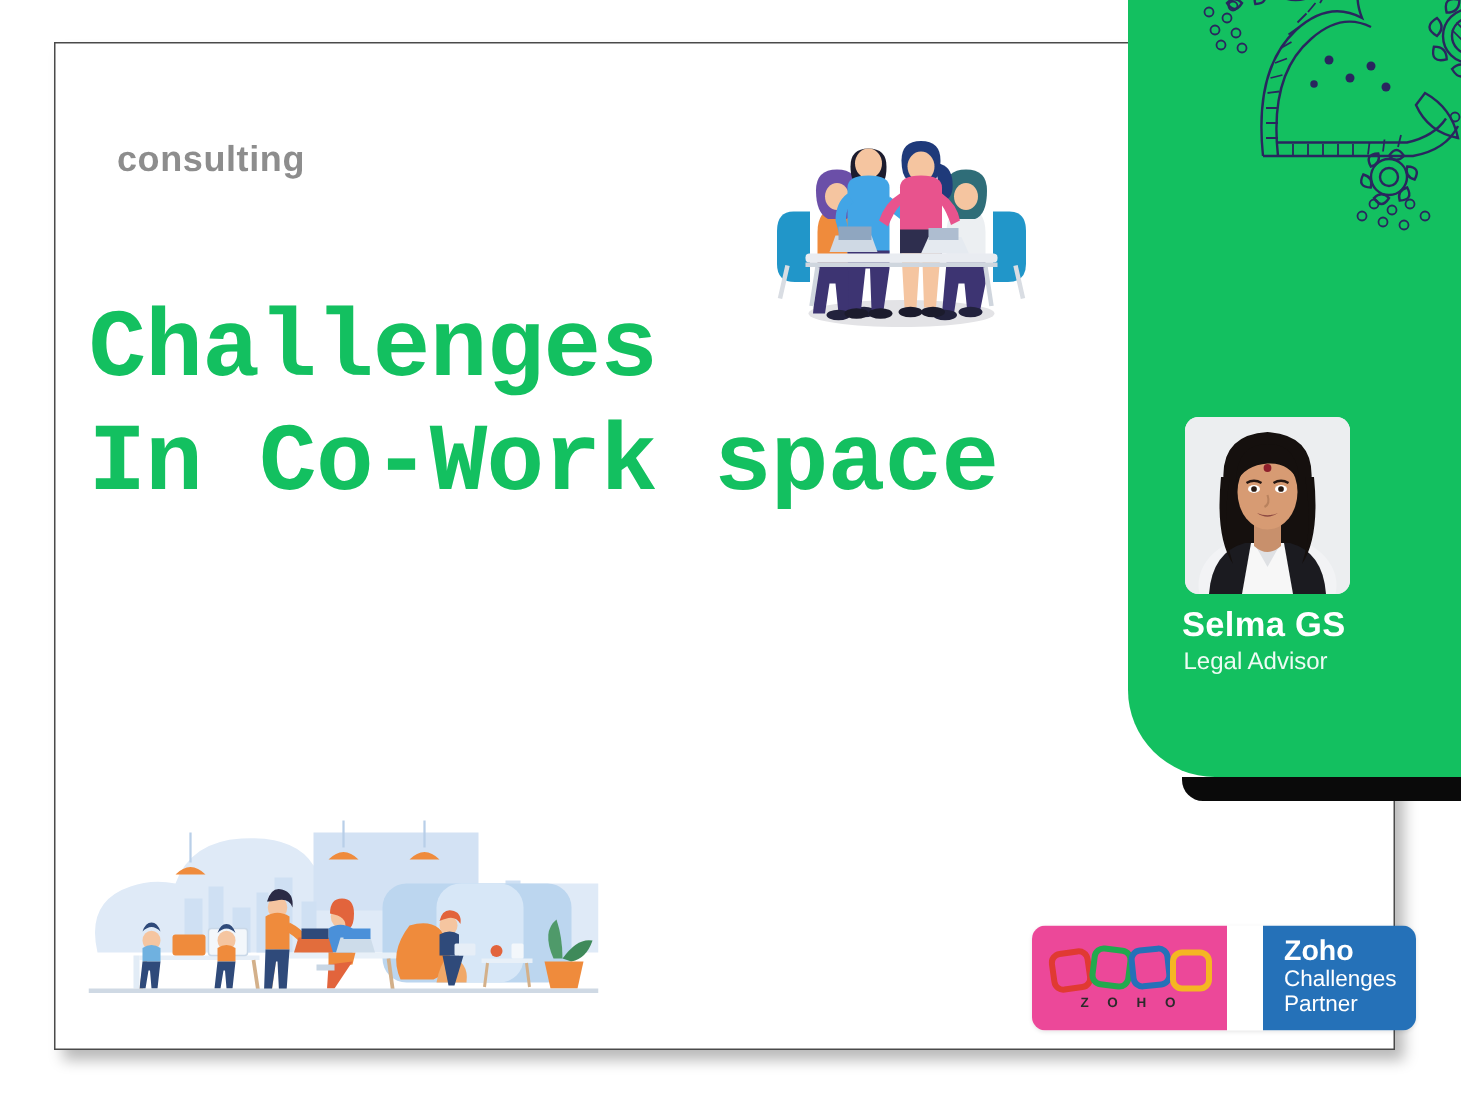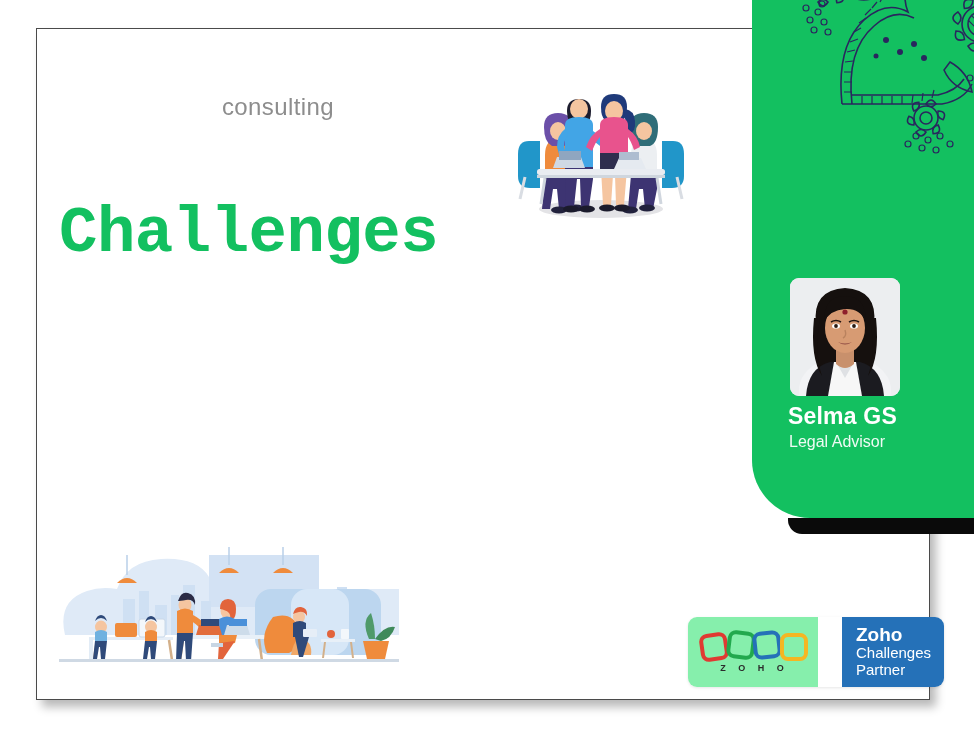--- a/index.html
+++ b/index.html
@@ -40,24 +40,25 @@
     font-size: 41px;
     font-weight: bold;
     color: #111111;
     letter-spacing: -0.6px;
     line-height: 1;
   }
   #logo-sub {
     font-size: 24px;
     color: #8d8d8d;
     letter-spacing: 0.4px;
-    text-align: right;
+    text-align: left;
     margin-top: 2px;
     padding-right: 4px;
     line-height: 1;
+    font-weight: bold;
   }
 
   
   #title {
     position: absolute;
     left: 22px;
     top: 168px;
     width: 760px;
     color: #13c060;
     font-size: 64px;
@@ -151,21 +152,21 @@
     top: 588px;
     width: 256px;
     height: 70px;
     display: flex;
     border-radius: 9px;
     overflow: hidden;
     box-shadow: 0 1px 3px rgba(0,0,0,0.10);
   }
   #zoho-mark-panel {
     width: 130px;
-    background: #86efac;
+    background: #ec4899;
     position: relative;
   }
   #zoho-squares {
     position: absolute;
     left: 11px;
     top: 12px;
     width: 112px;
     height: 34px;
   }
   #zoho-wordmark {
@@ -270,20 +271,21 @@
 
       <path d="M56 98 l24 0 l4 11 h-32 z" fill="#cfd9e4"></path>
       <rect x="58" y="92" width="22" height="9" fill="#8fa6c0"></rect>
       <path d="M118 99 l22 0 l5 11 h-32 z" fill="#e5eaf0"></path>
       <rect x="118" y="93" width="20" height="8" fill="#aebdd0"></rect>
     </svg>
   </div>
 
   <div id="title">
     <span class="tline">Challenges</span>
+    <span class="tline">In Co-Work space</span>
   </div>
 
   <div id="office-illustration">
     <svg viewBox="0 0 340 140" width="340" height="140" xmlns="http://www.w3.org/2000/svg">
       <path d="M6 96 q-8 -34 22 -44 q14 -5 30 -2 q10 -28 44 -30 q36 -2 48 18 q14 -10 34 -8 q26 2 34 20 h122 v46 z" fill="#dfeaf7"></path>
       <rect x="150" y="16" width="110" height="52" fill="#d3e2f4"></rect>
       <g fill="#cfe0f3">
         <rect x="64" y="60" width="12" height="36"></rect>
           <rect x="80" y="52" width="10" height="44"></rect>
         <rect x="96" y="66" width="12" height="30"></rect>

